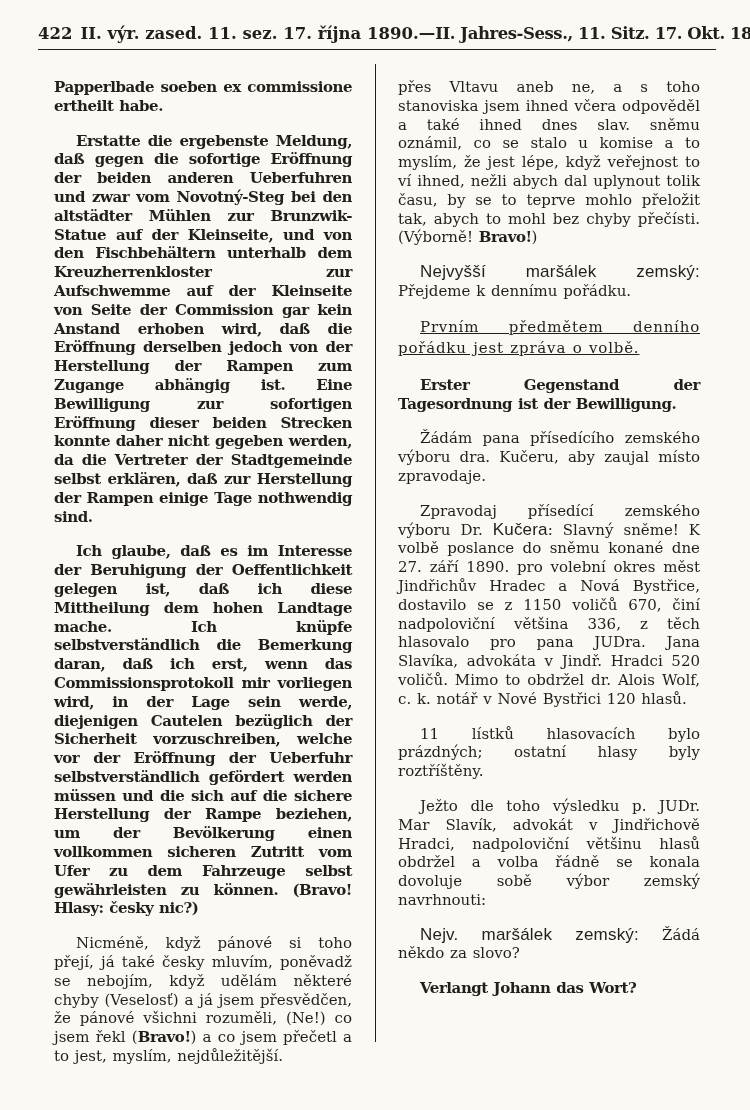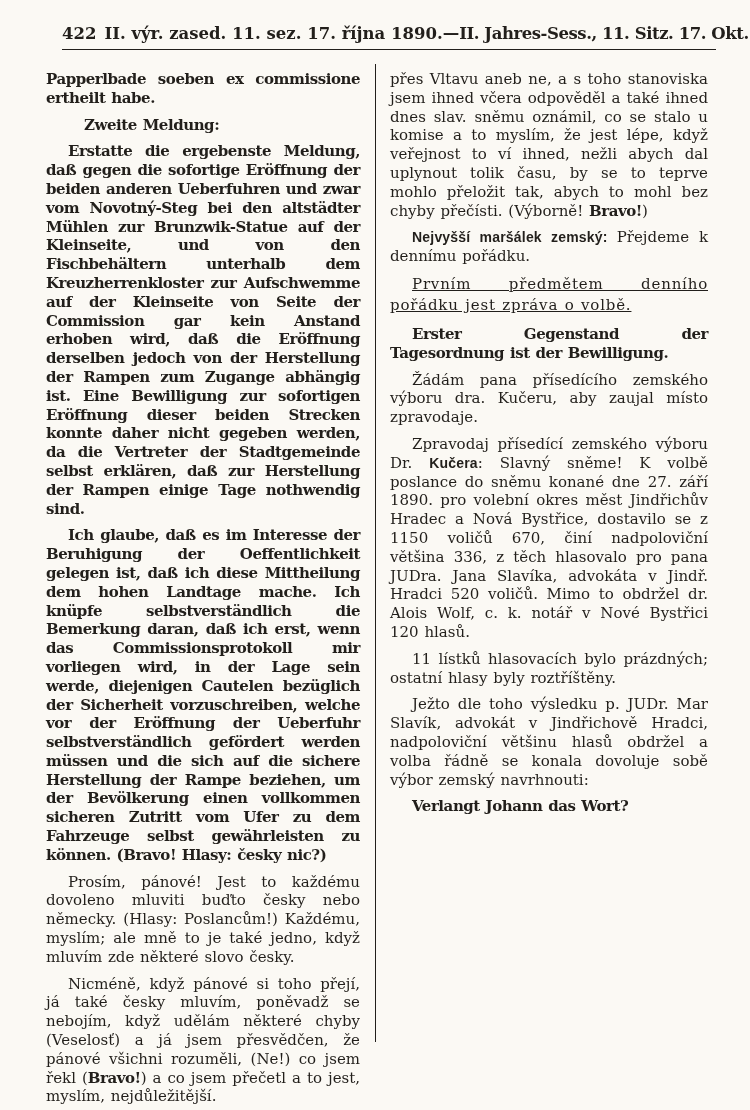--- a/index.html
+++ b/index.html
@@ -20,88 +20,86 @@
   }
   .page-header {
     display:flex;
     justify-content:space-between;
     align-items:baseline;
     font-size:16.5px;
     font-weight:bold;
     padding:0 2px 6px 0;
     border-bottom:1.6px solid var(--ink);
     white-space:nowrap;
-    margin-left:24px;
   }
   .hdr-left .sp { display:inline-block; width:8px; }
   .columns {
     display:flex;
     margin-top:12px;
     align-items:flex-start;
   }
   .col { width:330px; }
   .col.right { flex:1; }
   .divider {
     width:1px;
     height:978px;
     background:var(--ink);
     margin:2px 6px 0 7px;
     flex:0 0 auto;
   }
   p.para {
-    margin:8px;
+    margin:16px;
     font-size:15px;
     line-height:18.8px;
     text-align:justify;
     word-spacing:1px;
   }
   .ind-normal { text-indent:22px; }
   .ind-deep   { text-indent:38px; }
   .gap-sm { margin-top:6px; }
   .gap-md { margin-top:12px; }
   .gap-lg { margin-top:18px; }
   .gap-xl { margin-top:24px; }
   .s-roman { }
   .s-fraktur { font-weight:bold; letter-spacing:-0.45px; }
   .s-bold {
     font-family:"Liberation Sans", sans-serif;
-    font-weight:bold;
-    font-size:14px;
+    font-weight:normal;
+    font-size:17px;
     letter-spacing:0.2px;
   }
   .s-announce { font-size:16px; letter-spacing:0.8px; line-height:21.5px; }
   p.s-announce { line-height:21.5px;text-decoration:underline; }
 </style>
 </head>
 <body>
 
 <div class="page">
 
   <div class="page-header">
     <span class="hdr-left"><span>422</span><span class="sp"></span><span>II. výr. zased. 11. sez. 17. října 1890.</span></span>
     <span>—</span>
     <span class="s-fraktur">II. Jahres-Sess., 11. Sitz. 17. Okt. 1890</span>
   </div>
 
   <div class="columns">
     <section class="col left">
         <p class="para s-fraktur ind-none"><span>Papperlbade soeben ex commissione ertheilt habe.</span></p>
-        <p class="para s-fraktur ind-deep gap-md"><span>Zweite Meldung:</span></p>
         <p class="para s-fraktur ind-normal"><span>Erstatte die ergebenste Meldung, daß gegen die sofortige Eröffnung der beiden anderen Ueberfuhren und zwar vom Novotný-Steg bei den altstädter Mühlen zur Brunzwik-Statue auf der Kleinseite, und von den Fischbehältern unterhalb dem Kreuzherrenkloster zur Aufschwemme auf der Kleinseite von Seite der Commission gar kein Anstand erhoben wird, daß die Eröffnung derselben jedoch von der Herstellung der Rampen zum Zugange abhängig ist. Eine Bewilligung zur sofortigen Eröffnung dieser beiden Strecken konnte daher nicht gegeben werden, da die Vertreter der Stadtgemeinde selbst erklären, daß zur Herstellung der Rampen einige Tage nothwendig sind.</span></p>
         <p class="para s-fraktur ind-normal gap-sm"><span>Ich glaube, daß es im Interesse der Beruhigung der Oeffentlichkeit gelegen ist, daß ich diese Mittheilung dem hohen Landtage mache. Ich knüpfe selbstverständlich die Bemerkung daran, daß ich erst, wenn das Commissionsprotokoll mir vorliegen wird, in der Lage sein werde, diejenigen Cautelen bezüglich der Sicherheit vorzuschreiben, welche vor der Eröffnung der Ueberfuhr selbstverständlich gefördert werden müssen und die sich auf die sichere Herstellung der Rampe beziehen, um der Bevölkerung einen vollkommen sicheren Zutritt vom Ufer zu dem Fahrzeuge selbst gewährleisten zu können. (Bravo! </span><span class="s-roman">Hlasy: česky nic?)</span></p>
-        <p class="para s-roman ind-normal gap-md"><span>Prosím, pánové! Jest to každému dovoleno mluviti buďto česky nebo německy. (Hlasy: Poslancům!) Každému, myslím; ale mně to je také jedno, když mluvím zde některé slovo česky.</span></p>
         <p class="para s-roman ind-normal"><span>Nicméně, když pánové si toho přejí, já také česky mluvím, poněvadž se nebojím, když udělám některé chyby (Veselosť) a já jsem přesvědčen, že pánové všichni rozuměli, (Ne!) co jsem řekl (</span><span class="s-fraktur">Bravo!</span><span>) a co jsem přečetl a to jest, myslím, nejdůležitější.</span></p>
       </section>
     <div class="divider"></div>
     <section class="col right">
         <p class="para s-roman ind-none"><span>přes Vltavu aneb ne, a s toho stanoviska jsem ihned včera odpověděl a také ihned dnes slav. sněmu oznámil, co se stalo u komise a to myslím, že jest lépe, když veřejnost to ví ihned, nežli abych dal uplynout tolik času, by se to teprve mohlo přeložit tak, abych to mohl bez chyby přečísti. (Výborně! </span><span class="s-fraktur">Bravo!</span><span>)</span></p>
         <p class="para s-roman ind-normal gap-md"><span class="s-bold">Nejvyšší maršálek zemský: </span><span>Přejdeme k dennímu pořádku.</span></p>
         <p class="para s-announce ind-normal gap-xl"><span>Prvním předmětem denního pořádku jest zpráva o volbě.</span></p>
         <p class="para s-fraktur ind-normal gap-sm"><span>Erster Gegenstand der Tagesordnung ist der Bewilligung.</span></p>
         <p class="para s-roman ind-normal gap-md"><span>Žádám pana přísedícího zemského výboru dra. Kučeru, aby zaujal místo zpravodaje.</span></p>
         <p class="para s-roman ind-normal gap-lg"><span>Zpravodaj přísedící zemského výboru Dr. </span><span class="s-bold">Kučera</span><span>: Slavný sněme! K volbě poslance do sněmu konané dne 27. září 1890. pro volební okres měst Jindřichův Hradec a Nová Bystřice, dostavilo se z 1150 voličů 670, činí nadpoloviční většina 336, z těch hlasovalo pro pana JUDra. Jana Slavíka, advokáta v Jindř. Hradci 520 voličů. Mimo to obdržel dr. Alois Wolf, c. k. notář v Nové Bystřici 120 hlasů.</span></p>
         <p class="para s-roman ind-normal"><span>11 lístků hlasovacích bylo prázdných; ostatní hlasy byly roztříštěny.</span></p>
         <p class="para s-roman ind-normal"><span>Ježto dle toho výsledku p. JUDr. Mar Slavík, advokát v Jindřichově Hradci, nadpoloviční většinu hlasů obdržel a volba řádně se konala dovoluje sobě výbor zemský navrhnouti:</span></p>
+        <p class="para s-roman ind-normal gap-lg"><span class="s-bold">Nejv. maršálek zemský: </span><span>Žádá někdo za slovo?</span></p>
         <p class="para s-fraktur ind-normal gap-sm"><span>Verlangt Johann das Wort?</span></p>
       </section>
   </div>
 
 </div>
 
 </body></html>

